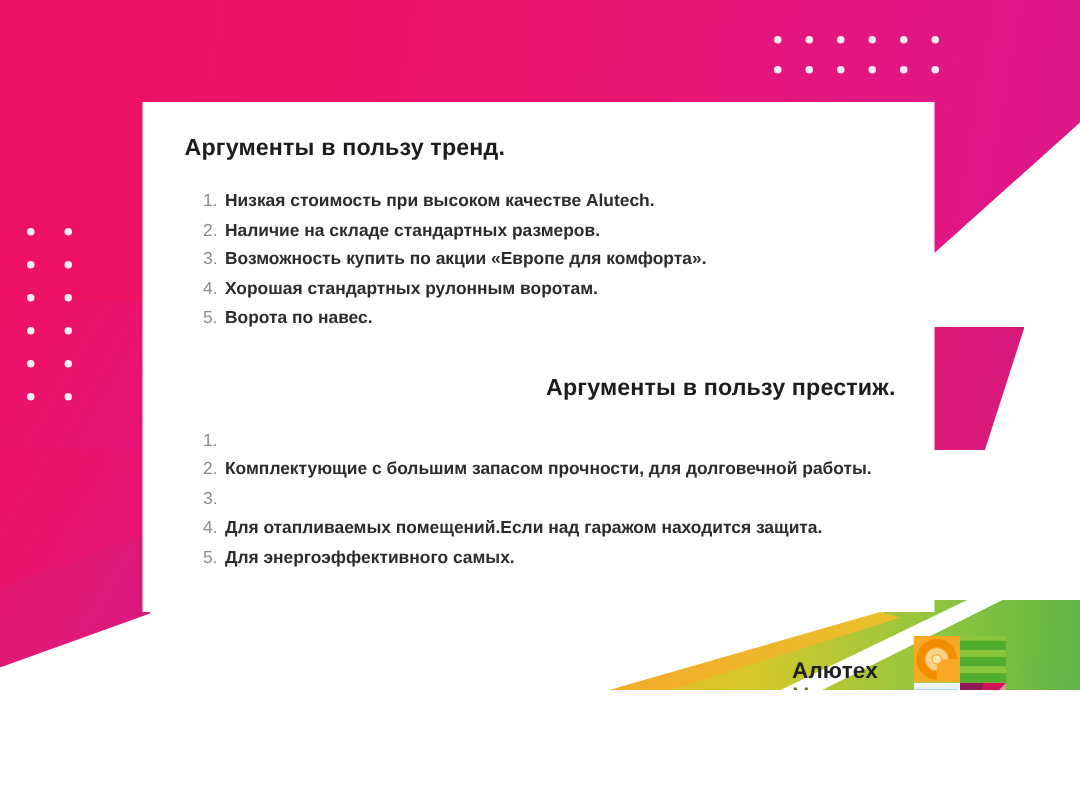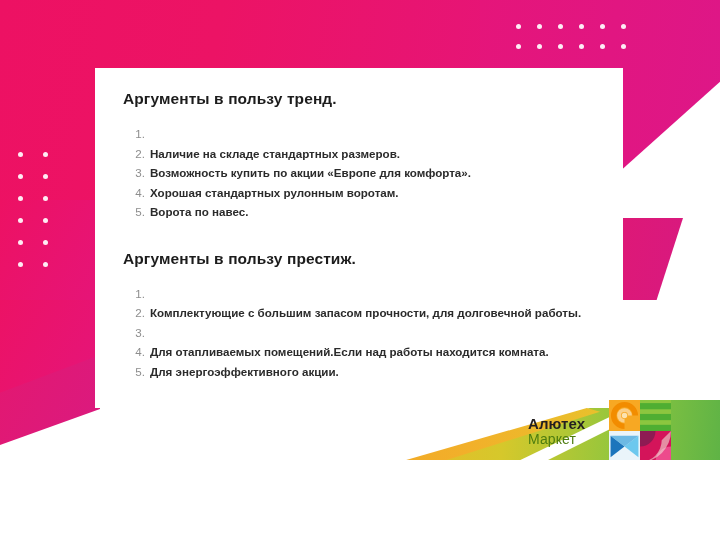--- a/index.html
+++ b/index.html
@@ -93,25 +93,25 @@
   .sec-list{list-style:none;margin:0;padding:0;}
   .sec-list li{
     display:flex;align-items:baseline;
     font-size:11.6px;font-weight:bold;color:#2b2b2b;
     line-height:19.5px;white-space:nowrap;
   }
   .li-num{color:#8d8d8d;font-weight:normal;width:14px;flex:0 0 14px;text-align:right;margin-right:5px;}
   .li-text{}
   .gap-after-list{height:28px;}
   #section-1{margin-left:8px;margin-top:16px;}
-  #section-2-title{margin-top:0;}
+  #section-2-title{margin-top:0;text-align:right;}
   #section-2{margin-left:8px;margin-top:16px;}
 
   
-  #logo{position:absolute;left:528px;top:400px;display:flex;align-items:center;gap:24px;}
+  #logo{position:absolute;left:528px;top:424px;display:flex;align-items:center;gap:24px;}
   #logo-text{line-height:1.02;}
   #logo-line1{font-size:15px;font-weight:bold;color:#231f20;letter-spacing:.1px;}
   #logo-line2{font-size:14px;font-weight:normal;color:#4d7c0f;letter-spacing:.1px;}
   #logo-mark{width:62px;height:62px;display:grid;grid-template-columns:1fr 1fr;grid-template-rows:1fr 1fr;}
   .lq{position:relative;overflow:hidden;}
   .lq svg{display:block;width:100%;height:100%;}
 
   
   #avito{position:absolute;left:620px;top:492px;display:flex;align-items:flex-start;gap:3px;flex-direction:column;}
   #avito-dots{position:relative;width:22px;height:20px;}
@@ -167,20 +167,21 @@
       <span class="dot"></span>
     </div>
 
   <div id="card">
     <div id="card-inner">
 
       <h2 class="sec-title">Аргументы в пользу тренд.</h2>
       <ul class="sec-list" id="section-1">
         <li>
           <span class="li-num">1.</span>
+          <span class="li-text">Низкая стоимость при высоком качестве Alutech.</span>
         </li>
         <li>
           <span class="li-num">2.</span>
           <span class="li-text">Наличие на складе стандартных размеров.</span>
         </li>
         <li>
           <span class="li-num">3.</span>
           <span class="li-text">Возможность купить по акции «Европе для комфорта».</span>
         </li>
         <li>
@@ -202,25 +203,25 @@
         </li>
         <li>
           <span class="li-num">2.</span>
           <span class="li-text">Комплектующие с большим запасом прочности, для долговечной работы.</span>
         </li>
         <li>
           <span class="li-num">3.</span>
         </li>
         <li>
           <span class="li-num">4.</span>
-          <span class="li-text">Для отапливаемых помещений.Если над работы находится комната.</span>
+          <span class="li-text">Для отапливаемых помещений.Если над гаражом находится защита.</span>
         </li>
         <li>
           <span class="li-num">5.</span>
-          <span class="li-text">Для энергоэффективного акции.</span>
+          <span class="li-text">Для энергоэффективного самых.</span>
         </li>
       </ul>
 
     </div>
   </div>
 
   <div id="logo">
     <div id="logo-text">
       <div id="logo-line1">Алютех</div>
       <div id="logo-line2">Маркет</div>

